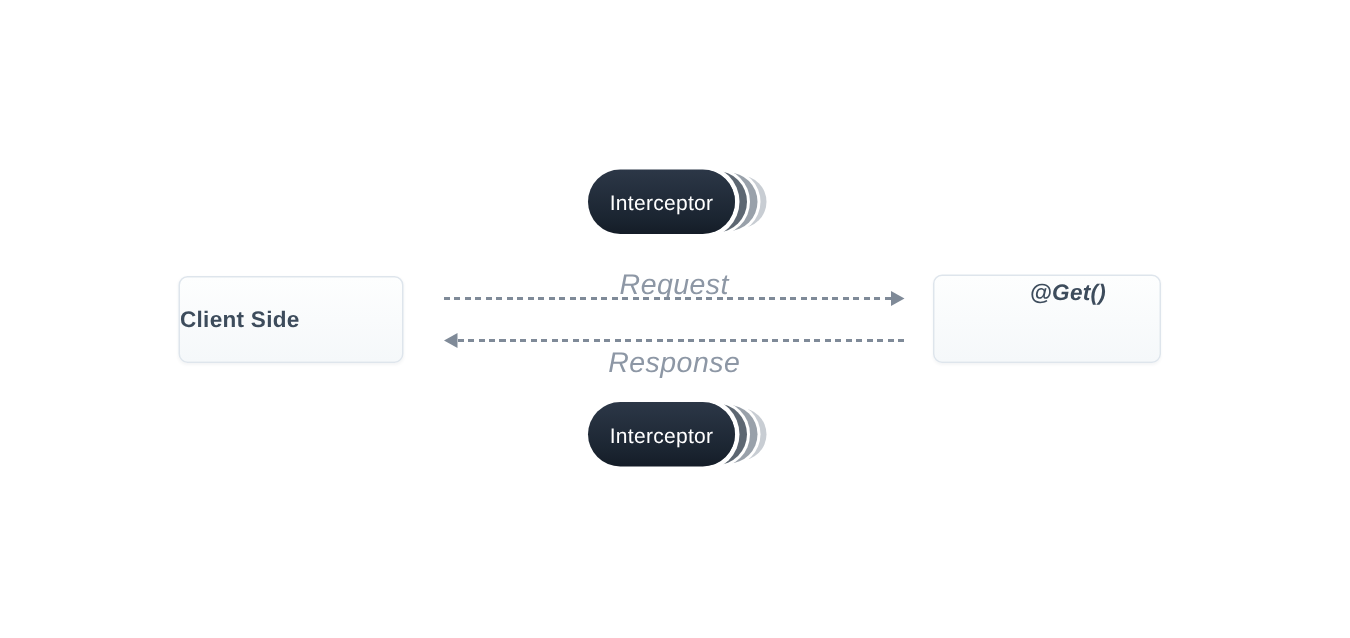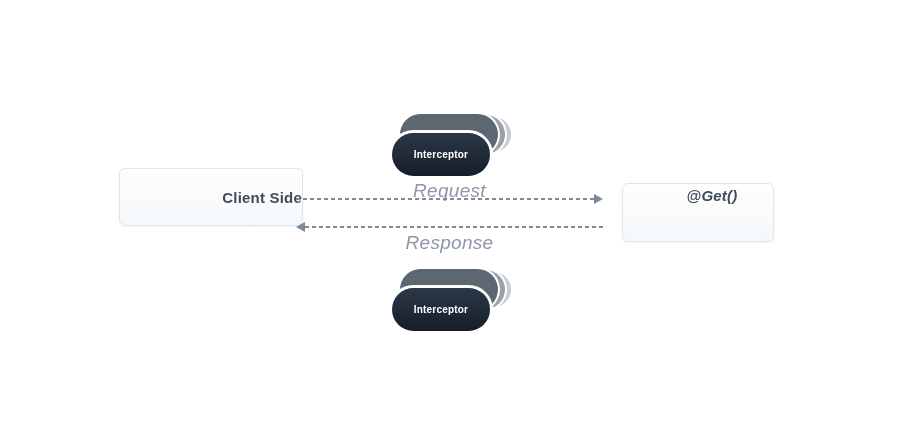--- a/index.html
+++ b/index.html
@@ -20,22 +20,22 @@
     border: 1px solid #dee5ec;
     border-radius: 6px;
     background: linear-gradient(180deg, #fdfefe 0%, #f5f8fa 100%);
     box-shadow: 0 1px 2px rgba(40,60,80,0.05);
     color: #3d4c5c;
     font-size: 15px;
     font-weight: 600;
     letter-spacing: 0.2px;
   }
   .node.client {
-    left: 119px; top: 168px; width: 184px; height: 58px;
-    display: flex; align-items: center; justify-content: flex-end;
+    left: 119px; top: 184px; width: 150px; height: 58px;
+    display: flex; align-items: center; justify-content: flex-start;
   }
   .node.handler {
     left: 622px; top: 183px; width: 152px; height: 59px;
     display: flex; flex-direction: row; justify-content: center;
     padding-left: 28px;
     line-height: 24px;
     font-style: italic;
   }
 
   
@@ -50,21 +50,21 @@
   }
   .pill-echo-3 { left: 21px; top: 4px;   height: 35px; background: #c8cdd3; box-shadow: 0 0 0 2px #ffffff; z-index: 1; }
   .pill-echo-2 { left: 15px; top: 2px;   height: 39px; background: #99a1aa; box-shadow: 0 0 0 2px #ffffff; z-index: 2; }
   .pill-echo-1 { left: 8px;  top: 1px;   height: 41px; background: #5d6772; box-shadow: 0 0 0 2px #ffffff; z-index: 3; }
   .pill-main {
     left: 0; top: 0; height: 43px;
     background: linear-gradient(180deg, #2c3747 0%, #1a2430 78%, #141c27 100%);
     box-shadow: 0 0 0 3px #ffffff;
     z-index: 4;
     display: flex; align-items: center; justify-content: center;
-    color: #ffffff; font-size: 10px; font-weight: 700; letter-spacing: 0.2px; margin-top: 20px;
+    color: #ffffff; font-size: 14px; font-weight: 400; letter-spacing: 0.2px;
   }
 
   
   .arrow { position: absolute; left: 296px; width: 307px; height: 10px; }
   .arrow.request  { top: 194px; }
   .arrow.response { top: 222px; }
   .arrow .line {
     position: absolute; top: 4px; height: 2px;
     background: repeating-linear-gradient(to right,
       #7f8a98 0px, #7f8a98 4px, transparent 4px, transparent 7px);

